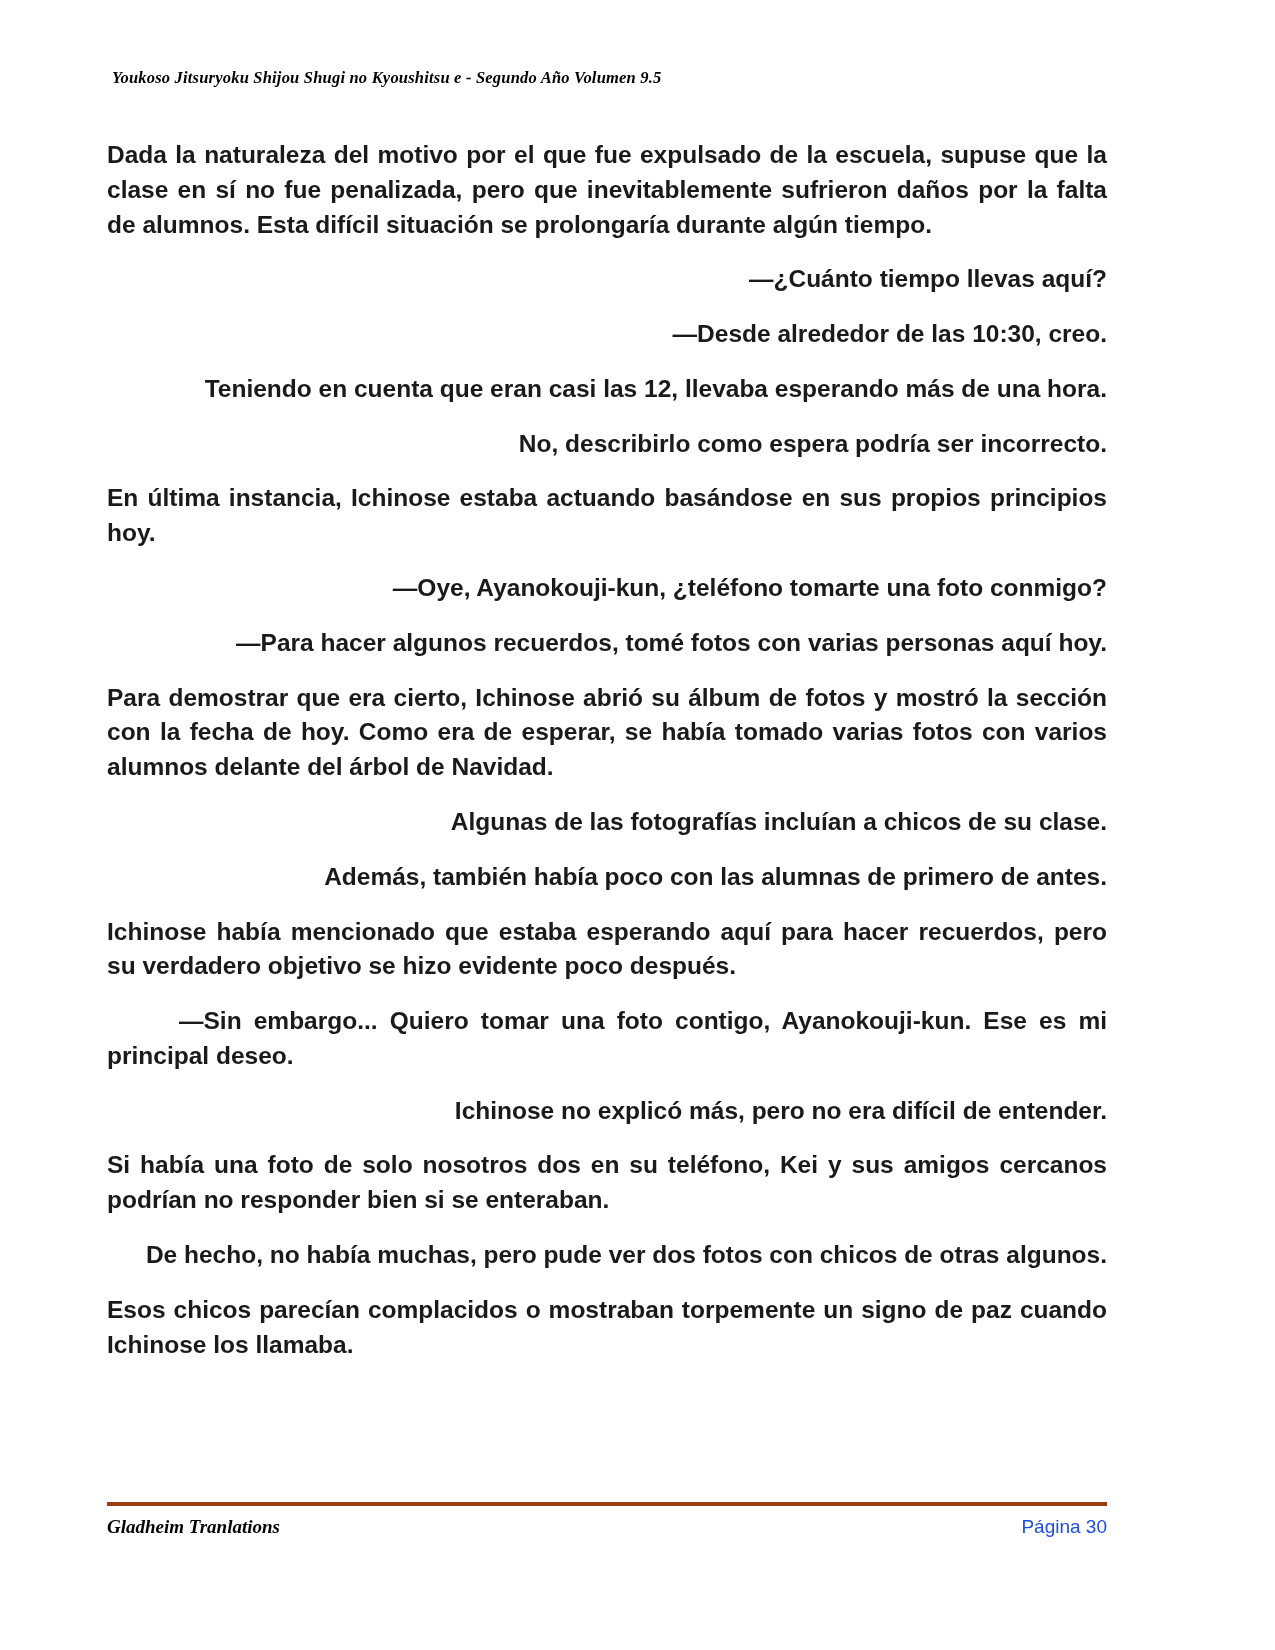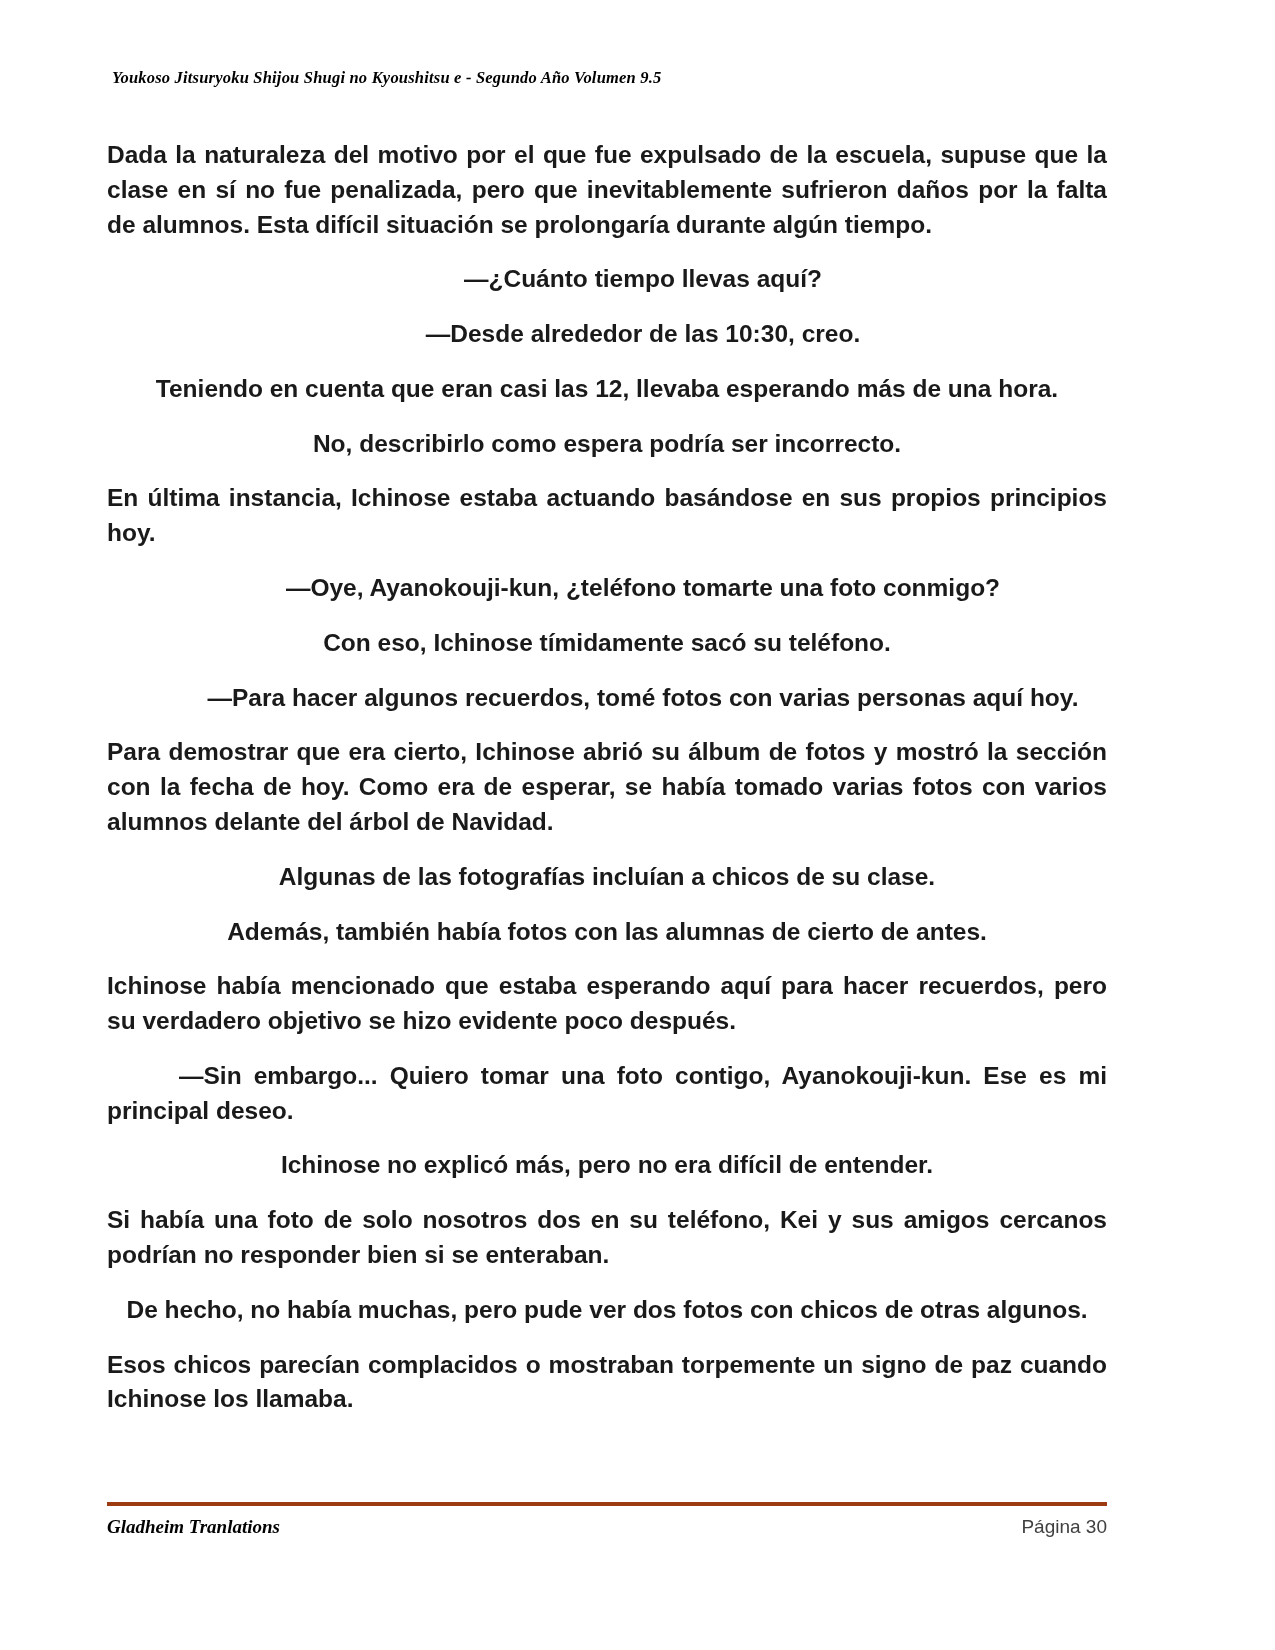--- a/index.html
+++ b/index.html
@@ -48,21 +48,21 @@
     line-height: 1.42;
     text-align: justify;
     text-justify: inter-word;
     color: #1a1a1a;
     font-weight: bold;
   }
   p.dialog {
     text-indent: 72px;
   }
   p.nojust {
-    text-align: center;
+    text-align: right;
   }
   .footer-rule {
     position: absolute;
     left: 107px;
     top: 1502px;
     width: 1000px;
     height: 4px;
     background: #9c3a12;
   }
   .footer {
@@ -76,43 +76,42 @@
   }
   .footer-left {
     font-family: "Liberation Serif", serif;
     font-style: italic;
     font-weight: bold;
     font-size: 19px;
     color: #000;
   }
   .footer-right {
     font-size: 19px;
-    color: #404040;
+    color: #1d4ed8;
   }
 </style>
 </head>
 <body>
 
 <div class="page">
 
   <div class="header">Youkoso Jitsuryoku Shijou Shugi no Kyoushitsu e - Segundo Año Volumen 9.5</div>
 
   <div class="content">
     <p class="para">Dada la naturaleza del motivo por el que fue expulsado de la escuela, supuse que la clase en sí no fue penalizada, pero que inevitablemente sufrieron daños por la falta de alumnos. Esta difícil situación se prolongaría durante algún tiempo.</p>
     <p class="para dialog nojust">—¿Cuánto tiempo llevas aquí?</p>
     <p class="para dialog nojust">—Desde alrededor de las 10:30, creo.</p>
     <p class="para nojust">Teniendo en cuenta que eran casi las 12, llevaba esperando más de una hora.</p>
     <p class="para nojust">No, describirlo como espera podría ser incorrecto.</p>
     <p class="para">En última instancia, Ichinose estaba actuando basándose en sus propios principios hoy.</p>
     <p class="para dialog nojust">—Oye, Ayanokouji-kun, ¿teléfono tomarte una foto conmigo?</p>
-    <p class="para nojust">Con eso, Ichinose tímidamente sacó su teléfono.</p>
     <p class="para dialog nojust">—Para hacer algunos recuerdos, tomé fotos con varias personas aquí hoy.</p>
     <p class="para">Para demostrar que era cierto, Ichinose abrió su álbum de fotos y mostró la sección con la fecha de hoy. Como era de esperar, se había tomado varias fotos con varios alumnos delante del árbol de Navidad.</p>
     <p class="para nojust">Algunas de las fotografías incluían a chicos de su clase.</p>
-    <p class="para nojust">Además, también había fotos con las alumnas de cierto de antes.</p>
+    <p class="para nojust">Además, también había poco con las alumnas de primero de antes.</p>
     <p class="para">Ichinose había mencionado que estaba esperando aquí para hacer recuerdos, pero su verdadero objetivo se hizo evidente poco después.</p>
     <p class="para dialog">—Sin embargo... Quiero tomar una foto contigo, Ayanokouji-kun. Ese es mi principal deseo.</p>
     <p class="para nojust">Ichinose no explicó más, pero no era difícil de entender.</p>
     <p class="para">Si había una foto de solo nosotros dos en su teléfono, Kei y sus amigos cercanos podrían no responder bien si se enteraban.</p>
     <p class="para nojust">De hecho, no había muchas, pero pude ver dos fotos con chicos de otras algunos.</p>
     <p class="para">Esos chicos parecían complacidos o mostraban torpemente un signo de paz cuando Ichinose los llamaba.</p>
   </div>
 
   <div class="footer-rule" style="background: rgb(156, 58, 18);"></div>
 

